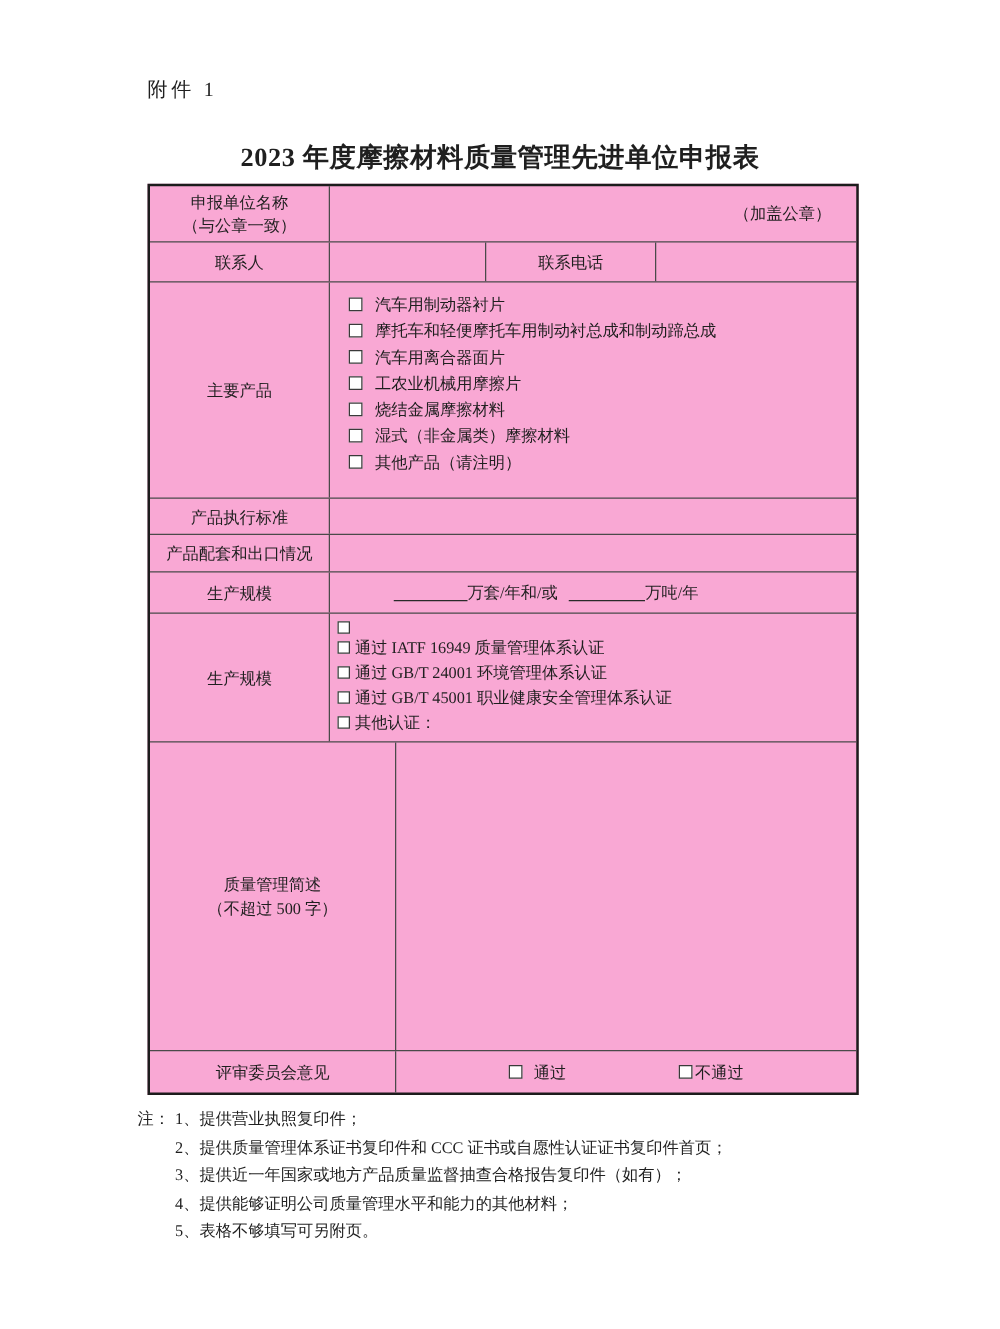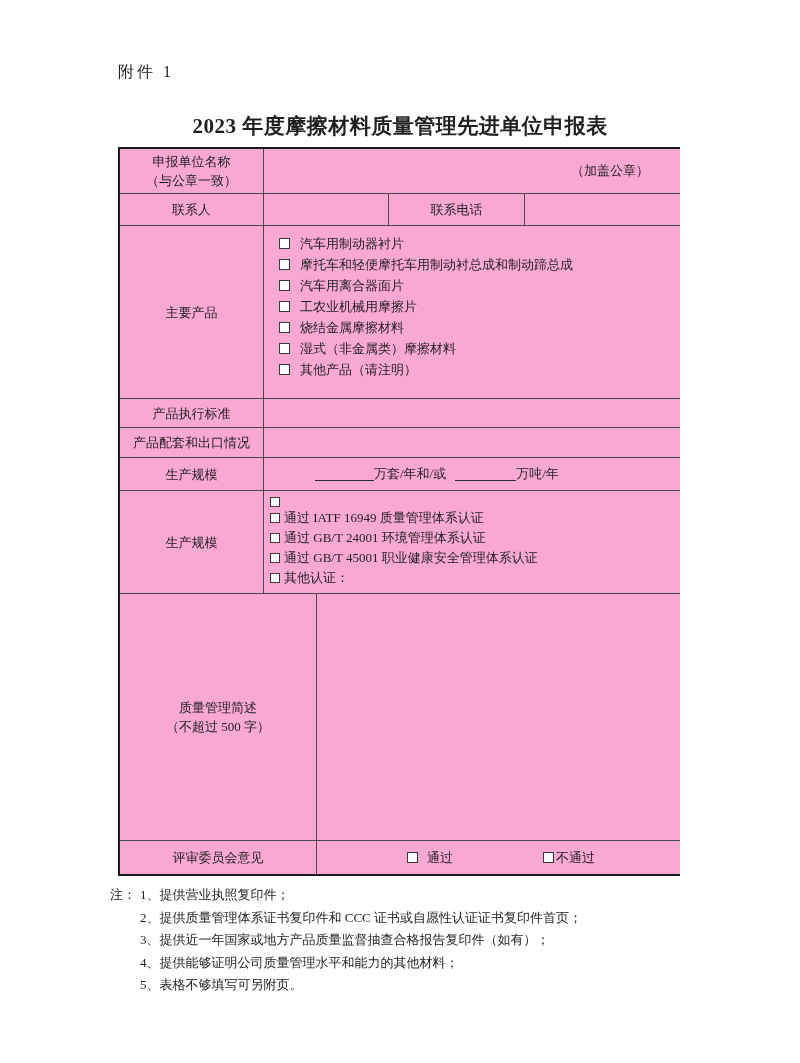--- a/index.html
+++ b/index.html
@@ -1,19 +1,19 @@
 <!DOCTYPE html>
 <html><head>
 <meta charset="utf-8">
 <style>
   * { margin: 0; padding: 0; box-sizing: border-box; }
   html, body { background: #ffffff; }
   .sheet {
     position: relative;
-    width: 680px;
+    width: 800px;
     height: 1063px;
     background: #ffffff;
     color: #1f1f1f;
     font-family: "Liberation Serif", "DejaVu Serif", serif;
     overflow: hidden;
   }
   .attachment {
     position: absolute;
     left: 118px;
     top: 62px;
@@ -61,21 +61,21 @@
   .r4 { height: 29px; }
   .r5 { height: 30px; }
   .r6 { height: 33px; }
   .r7 { height: 103px; }
   .r8 { height: 247px; }
   .r9 { height: 33px; }
   .seal-cell {
     display: flex;
     align-items: center;
     justify-content: flex-end;
-    padding-right: 36px;
+    padding-right: 20px;
   }
   .mid-cell { width: 125px; flex: 0 0 125px; }
   .phone-label-cell {
     width: 136px;
     flex: 0 0 136px;
     display: flex;
     align-items: center;
     justify-content: center;
     font-size: 13px;
   }

